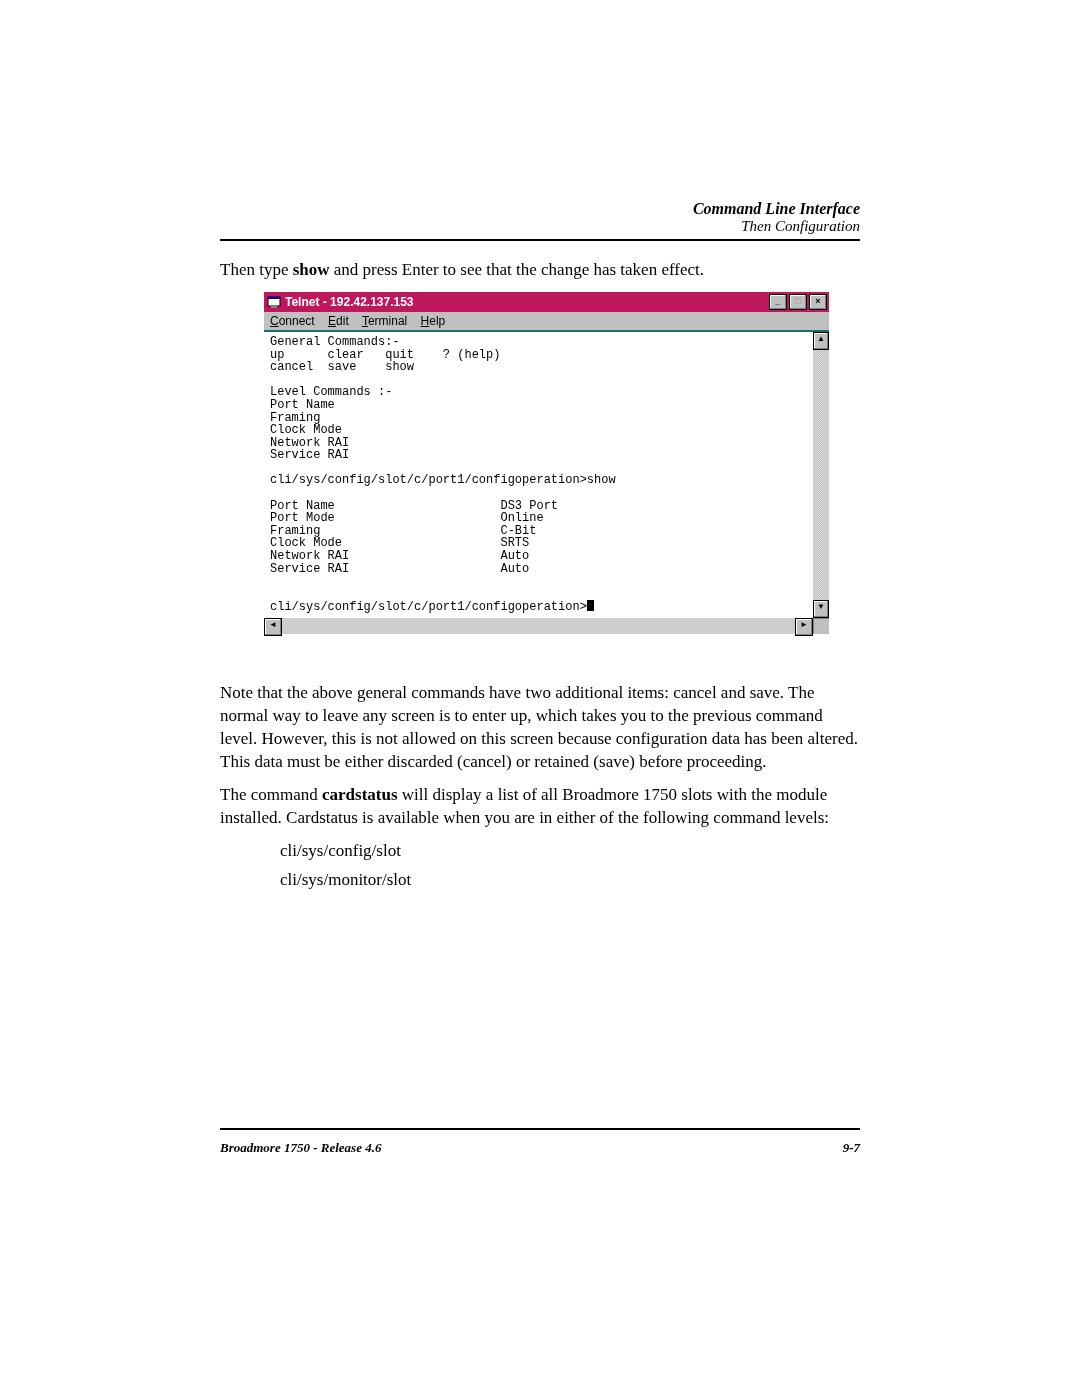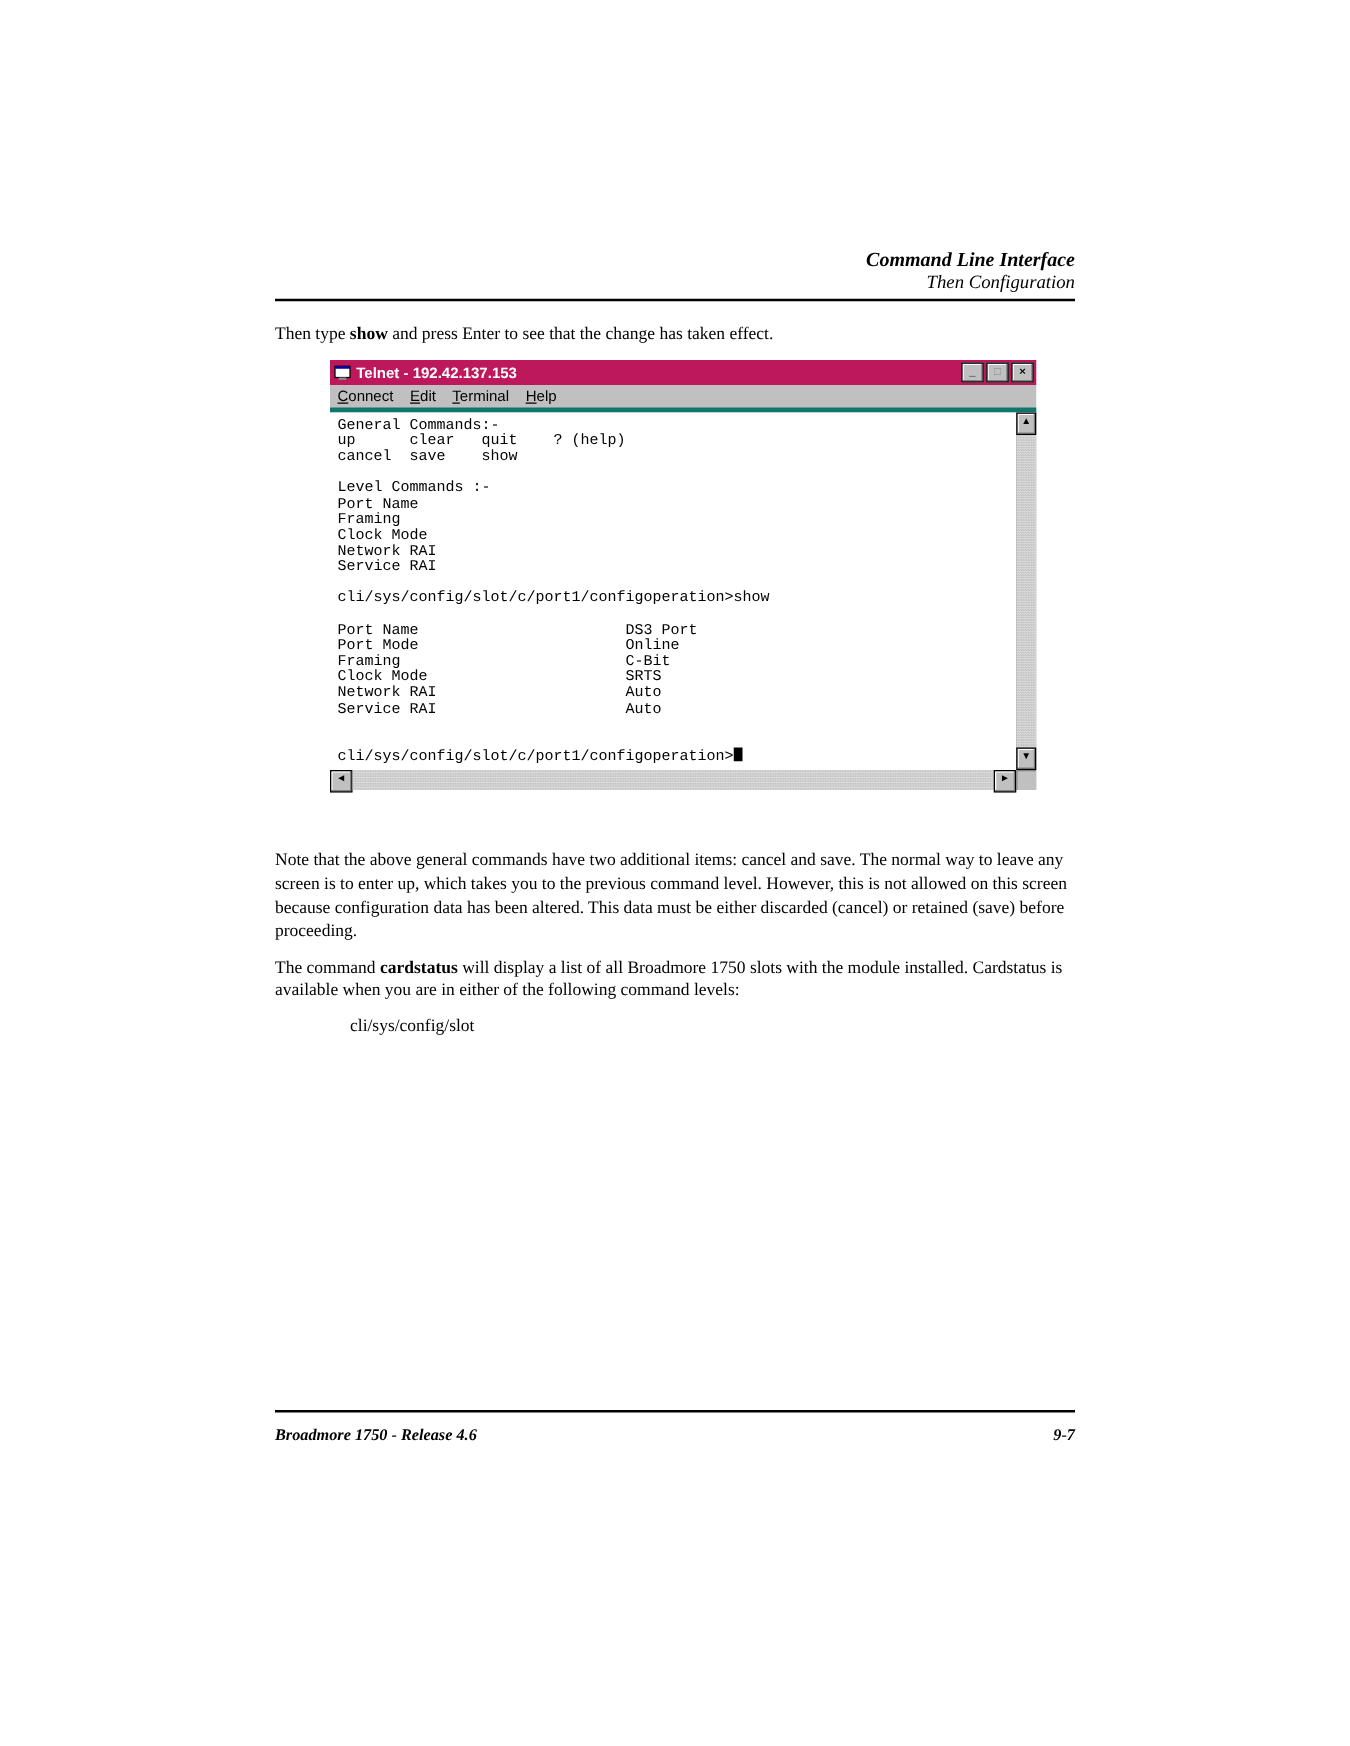--- a/index.html
+++ b/index.html
@@ -30,21 +30,21 @@
   .header-sub {
     font-style: italic;
     font-size: 15px;
   }
   .hr-thick {
     border: none;
     border-top: 2.5px solid #000;
     margin: 4px 0 18px 0;
   }
   .body-text {
-    font-size: 14px;
+    font-size: 17px;
     line-height: 1.35;
     margin: 0 0 10px 0;
   }
   .bold { font-weight: bold; }
   .telnet-window {
     margin: 6px 0 0 44px;
     width: 565px;
     font-family: "MS Sans Serif", Arial, sans-serif;
     font-size: 12px;
   }
@@ -73,21 +73,21 @@
     text-align: center;
     color: #000;
     font-family: Arial, sans-serif;
     font-weight: bold;
     box-shadow: inset -1px -1px 0 #808080, inset 1px 1px 0 #fff;
   }
   .menubar {
     background: #c0c0c0;
     padding: 2px 6px;
     font-size: 12px;
-    border-bottom: 4px solid #0f766e;
+    border-bottom: 2px solid #0f766e;
   }
   .menubar span { margin-right: 10px; }
   .menubar span u { text-decoration: underline; }
   .term-area {
     display: flex;
     background: #fff;
   }
   .term {
     flex: 1;
     padding: 4px 6px;
@@ -229,20 +229,21 @@
     </div>
   </div>
 
   <p class="body-text after-screenshot">Note that the above general commands have two additional items: cancel and save. The normal way to leave any screen is to enter up, which takes you to the previous command level. However, this is not allowed on this screen because configuration data has been altered. This data must be either discarded (cancel) or retained (save) before proceeding.</p>
 
   <p class="body-text">
     <span>The command </span><span class="bold">cardstatus</span><span> will display a list of all Broadmore 1750 slots with the module installed. Cardstatus is available when you are in either of the following command levels:</span>
   </p>
 
   <p class="body-text cmd-indent">cli/sys/config/slot</p>
+  <p class="body-text cmd-indent">cli/sys/monitor/slot</p>
 
 </div>
 
 <div class="footer-rule-wrap">
   <hr class="hr-footer">
   <div class="footer">
     <span class="left">Broadmore 1750 - Release 4.6</span>
     <span class="right">9-7</span>
   </div>
 </div>

